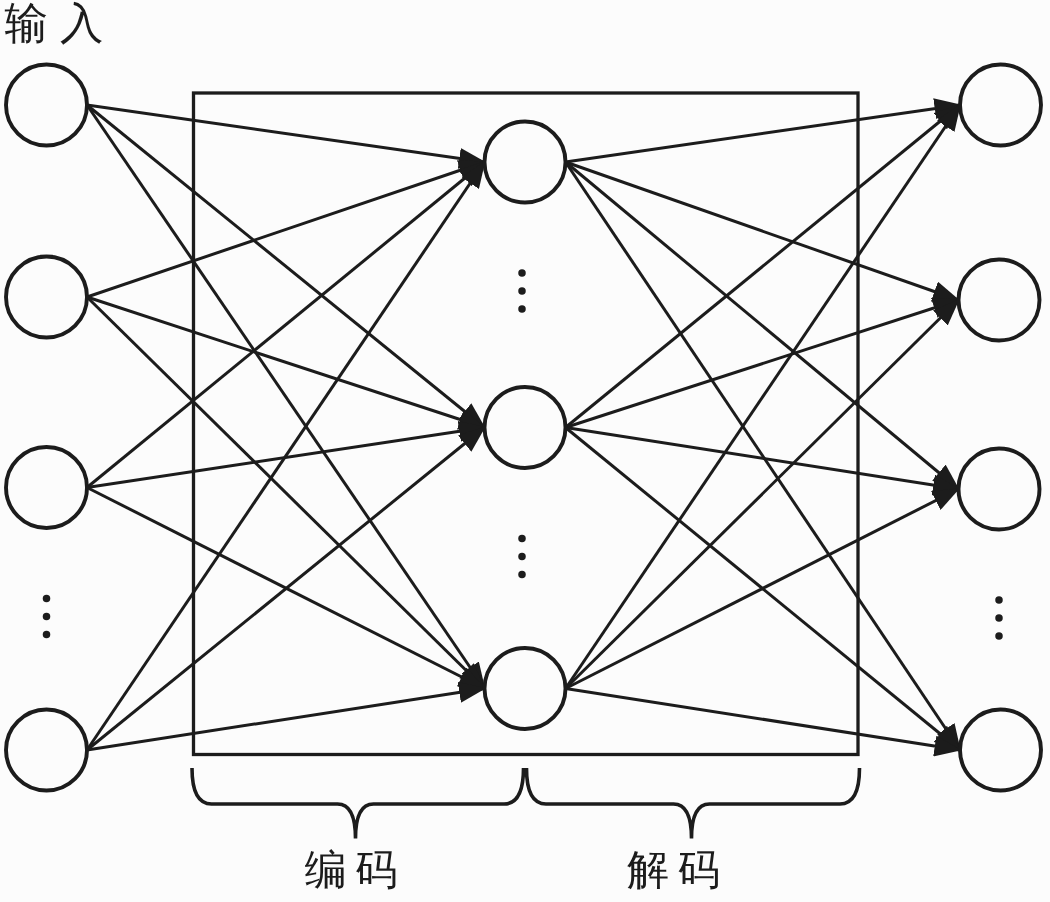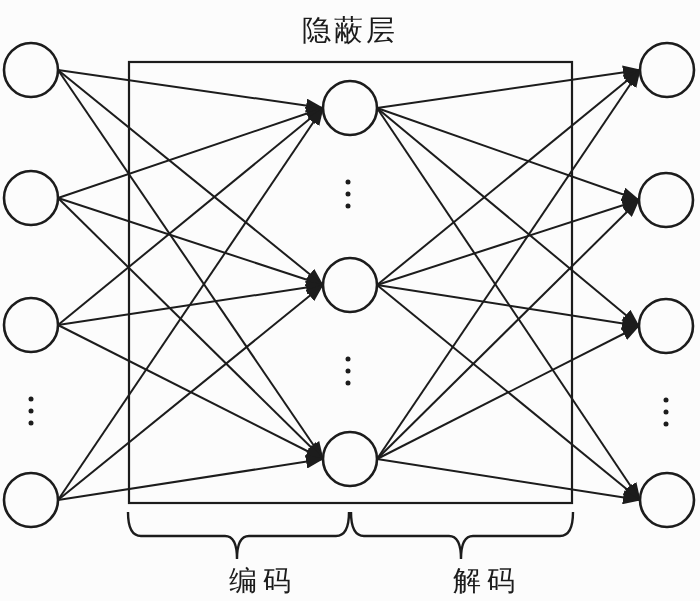--- a/index.html
+++ b/index.html
@@ -20,22 +20,22 @@
     position:absolute;
     color:var(--ink,#1c1c1c);
     font-size:29px;
     line-height:1.1;
     white-space:nowrap;
     user-select:none;
   }
   .lbl-input{left:3px;top:1px;letter-spacing:8px;}
   .lbl-output{right:1px;top:3px;letter-spacing:7px;}
   .lbl-hidden{left:200px;top:15px;width:300px;text-align:center;letter-spacing:3px;}
-  .lbl-encode{left:177px;top:566px;width:120px;text-align:right;font-size:28px;letter-spacing:6px;}
-  .lbl-decode{left:401px;top:566px;width:120px;text-align:right;font-size:28px;letter-spacing:6px;}
+  .lbl-encode{left:177px;top:566px;width:120px;text-align:center;font-size:28px;letter-spacing:6px;}
+  .lbl-decode{left:418px;top:566px;width:120px;text-align:left;font-size:28px;letter-spacing:6px;}
 </style>
 </head>
 <body style="background: rgb(252, 252, 252);">
 
 <div class="stage">
 
   <svg id="net" width="700" height="601" viewBox="0 0 700 601">
     <defs>
       <marker id="arrow" markerUnits="userSpaceOnUse" markerWidth="20" markerHeight="14" refX="17" refY="7" orient="auto">
         <path id="arrowPath" d="M0,0 L18,7 L0,14 Z" fill="#1c1c1c"></path>
@@ -87,17 +87,17 @@
       <circle cx="348" cy="194" r="2.5" class="dot"></circle>
       <circle cx="348" cy="206" r="2.5" class="dot"></circle>
       <circle cx="348" cy="359" r="2.5" class="dot"></circle>
       <circle cx="348" cy="371" r="2.5" class="dot"></circle>
       <circle cx="348" cy="383" r="2.5" class="dot"></circle>
       <circle cx="666" cy="400" r="2.5" class="dot"></circle>
       <circle cx="666" cy="412" r="2.5" class="dot"></circle>
       <circle cx="666" cy="424" r="2.5" class="dot"></circle>
     </svg>
 
-  <div class="lbl lbl-hidden">隐蔽层</div>
+  <div class="lbl lbl-input">输入</div>
   <div class="lbl lbl-encode">编码</div>
   <div class="lbl lbl-decode">解码</div>
 
 </div>
 
 </body></html>

